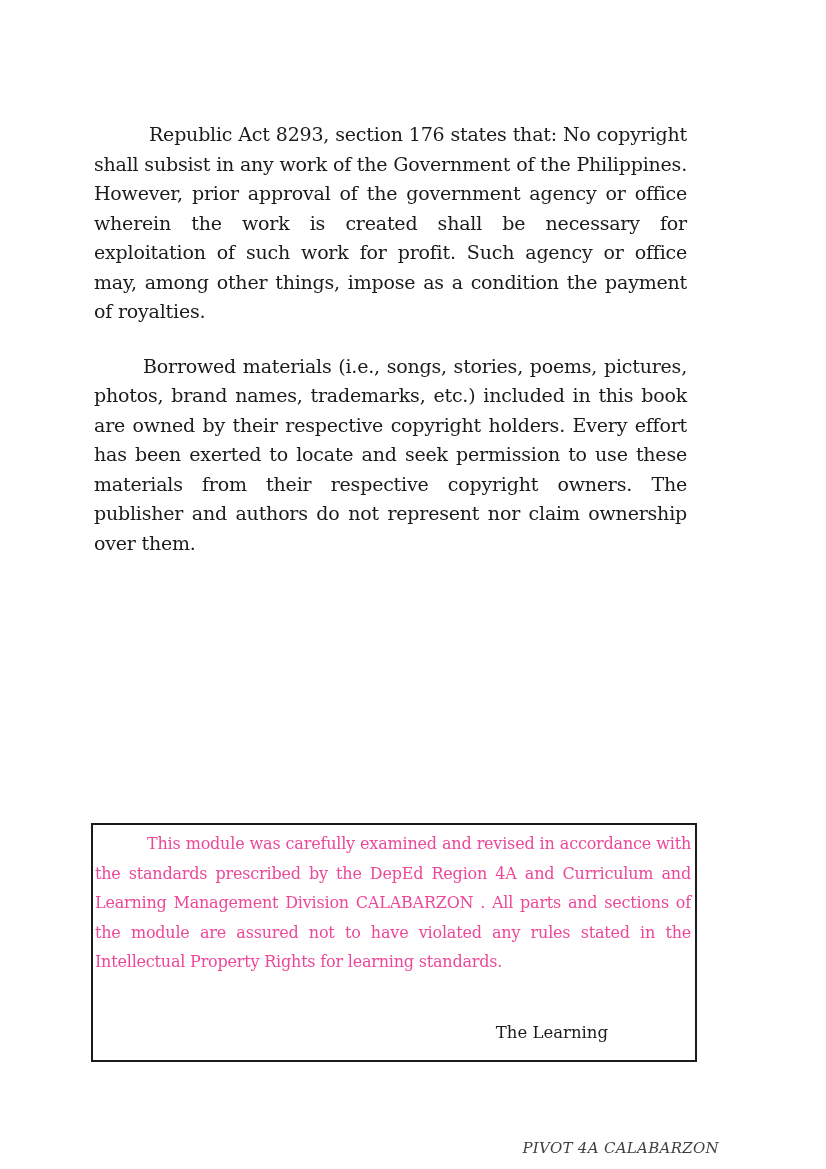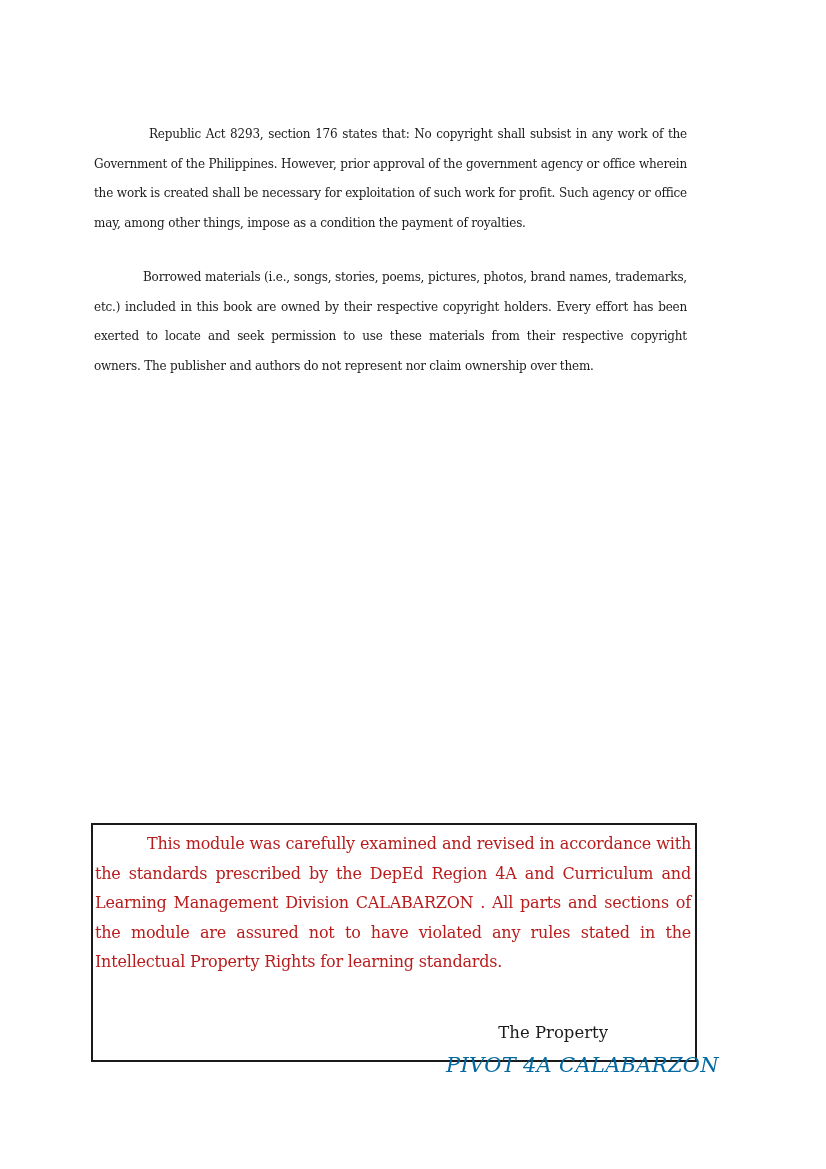--- a/index.html
+++ b/index.html
@@ -19,21 +19,21 @@
     background: #ffffff;
   }
   .content {
     position: absolute;
     left: 94px;
     top: 120px;
     width: 593px;
   }
   .body-par {
     margin: 0;
-    font-size: 12px;
+    font-size: 19px;
     line-height: 29.5px;
     letter-spacing: -0.2px;
     text-align: justify;
     text-indent: 55px;
     color: #1b1b1b;
   }
   .body-par + .body-par {
     margin-top: 25px;
     text-indent: 49px;
   }
@@ -47,52 +47,52 @@
     background: #ffffff;
     padding: 4px 4px 0 2px;
   }
   .notice-par {
     margin: 0;
     font-size: 16px;
     line-height: 29.5px;
     letter-spacing: -0.2px;
     text-align: justify;
     text-indent: 52px;
-    color: #b91c1c;
+    color: #ec4899;
   }
   .editors-line {
     margin: 41px 0 0 0;
     font-size: 16.5px;
     line-height: 29.5px;
     text-align: right;
     padding-right: 83px;
     color: #1b1b1b;
   }
   .footer-brand {
     position: absolute;
-    top: 1055px;
+    top: 1138px;
     right: 107px;
-    font-size: 21px;
+    font-size: 15px;
     line-height: 20px;
     font-style: italic;
     letter-spacing: 0.3px;
-    color: #0369a1;
+    color: #404040;
     white-space: nowrap;
   }
 </style>
 </head>
 <body>
 
 <div class="sheet">
 
   <div class="content">
     <p class="body-par">Republic Act 8293, section 176 states that: No copyright shall subsist in any work of the Government of the Philippines. However, prior approval of the government agency or office wherein the work is created shall be necessary for exploitation of such work for profit. Such agency or office may, among other things, impose as a condition the payment of royalties.</p>
     <p class="body-par">Borrowed materials (i.e., songs, stories, poems, pictures, photos, brand names, trademarks, etc.) included in this book are owned by their respective copyright holders. Every effort has been exerted to locate and seek permission to use these materials from their respective copyright owners. The publisher and authors do not represent nor claim ownership over them.</p>
   </div>
 
   <div class="notice-box">
     <p class="notice-par">This module was carefully examined and revised in accordance with the standards prescribed by the DepEd Region 4A and Curriculum and Learning Management Division CALABARZON . All parts and sections of the module are assured not to have violated any rules stated in the Intellectual Property Rights for learning standards.</p>
-    <p class="editors-line">The Property</p>
+    <p class="editors-line">The Learning</p>
   </div>
 
   <div class="footer-brand">PIVOT 4A CALABARZON</div>
 
 </div>
 
 </body></html>

